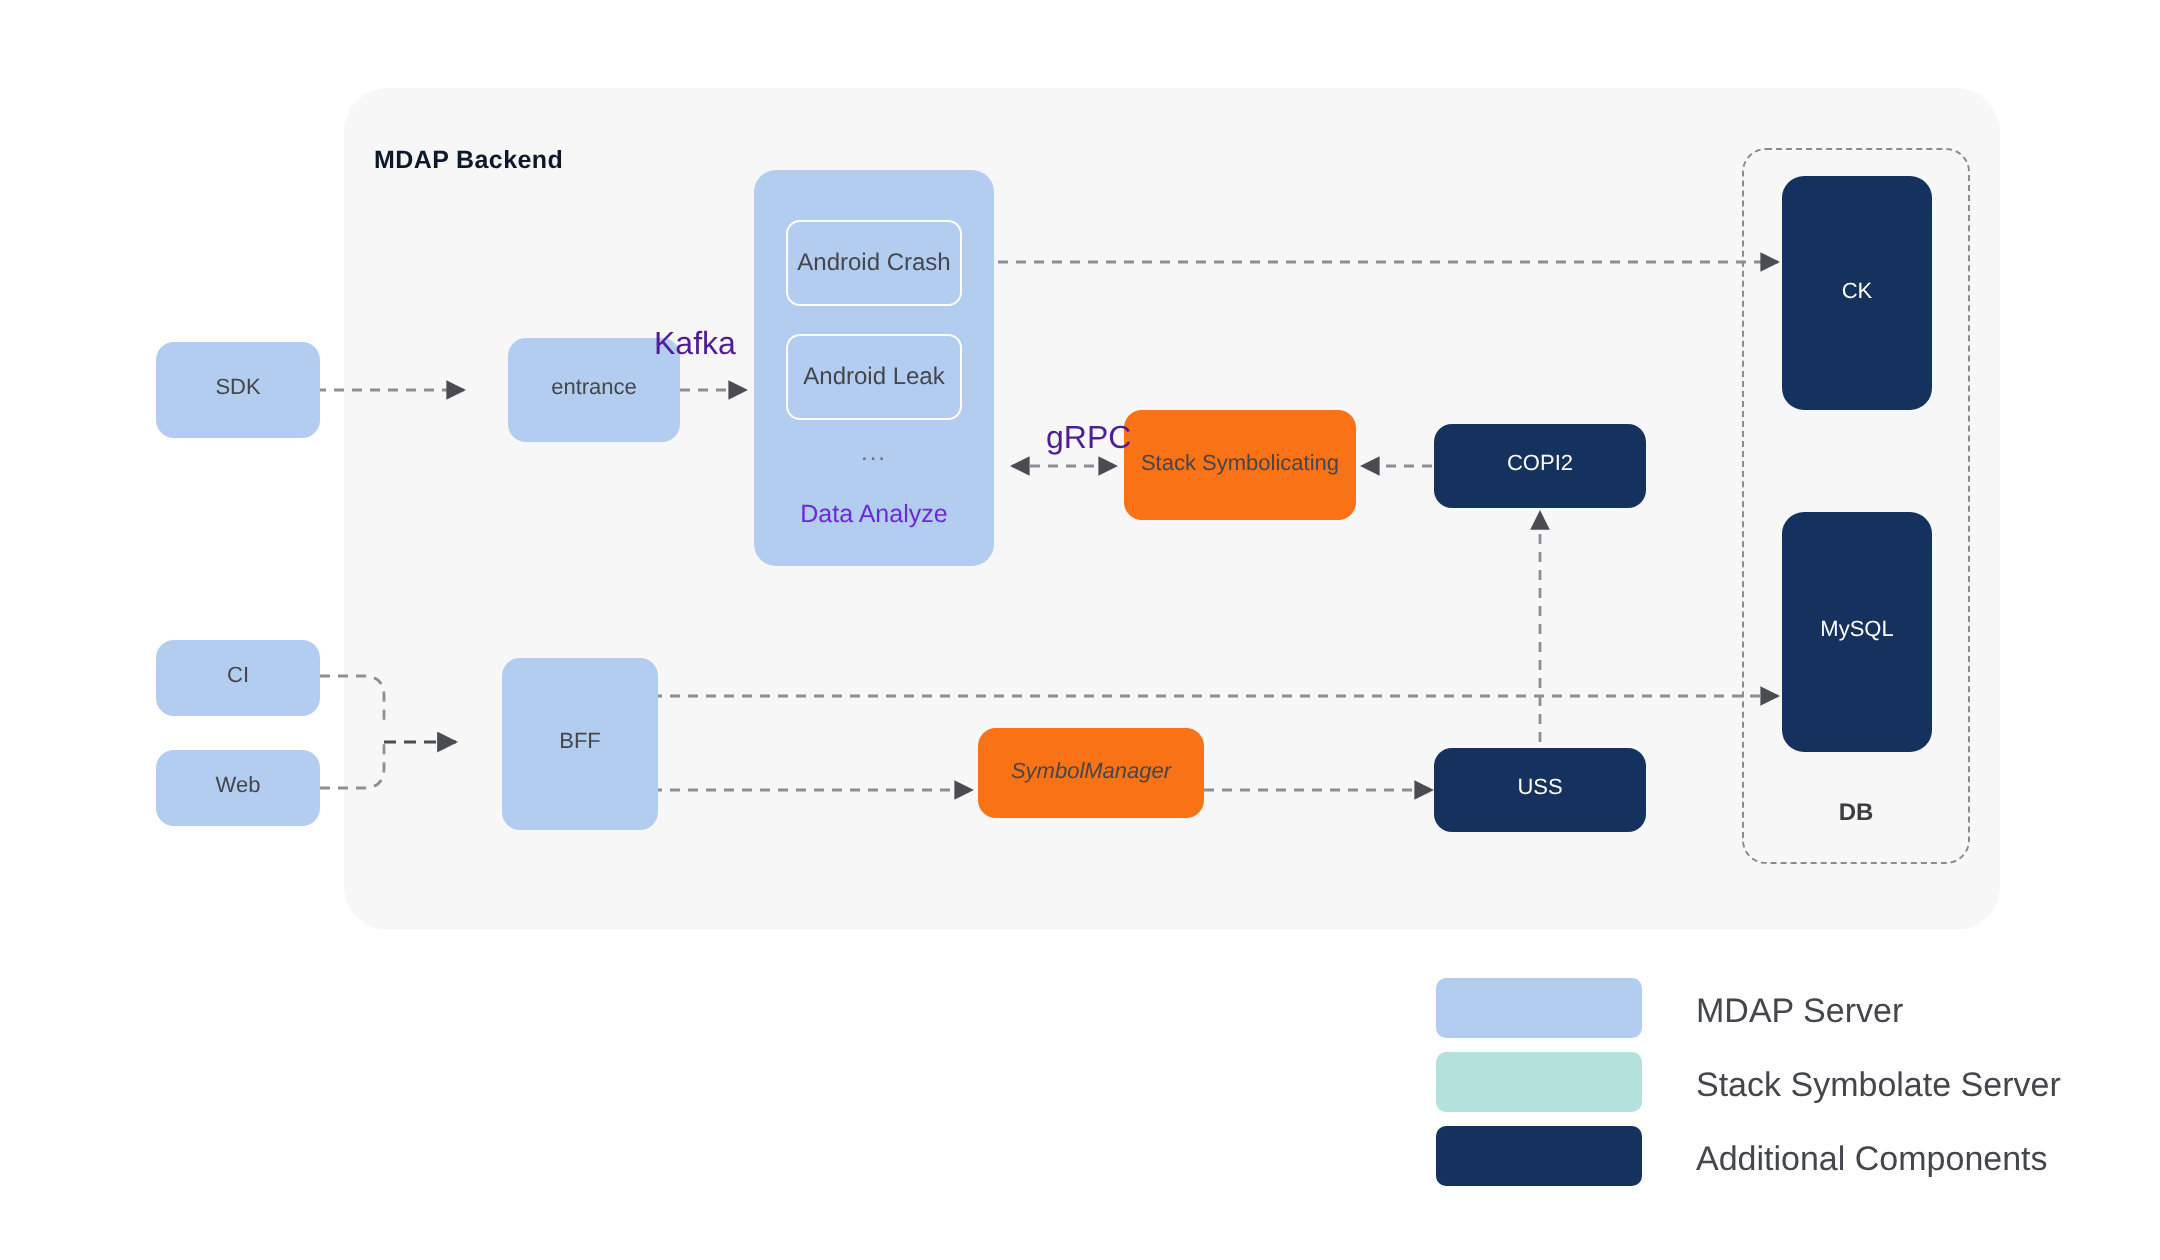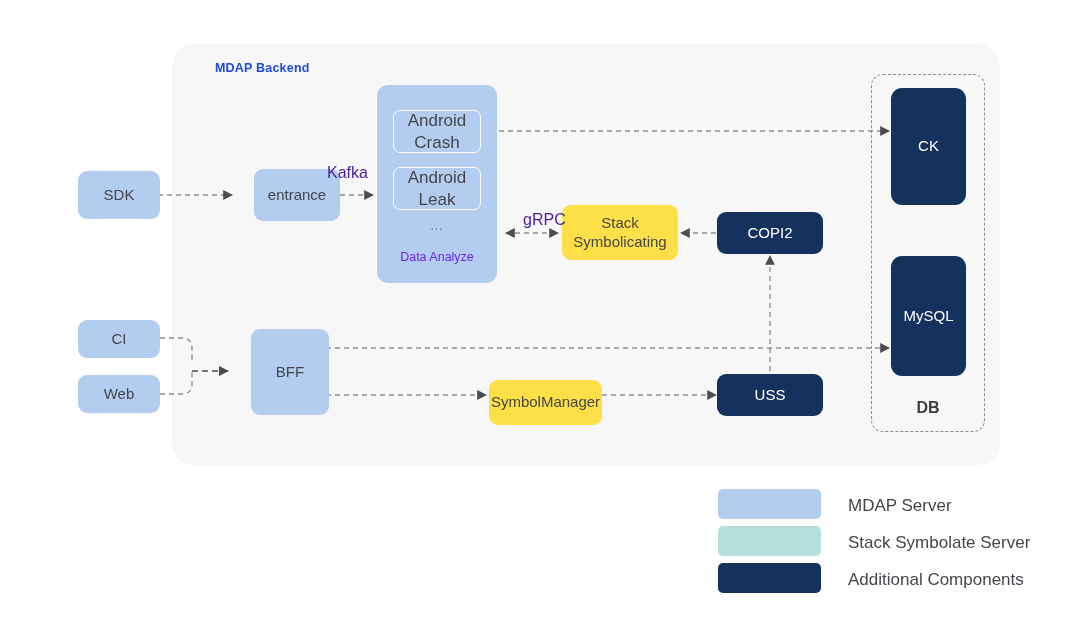--- a/index.html
+++ b/index.html
@@ -26,65 +26,64 @@
     left: 172px;
     top: 44px;
     width: 828px;
     height: 421px;
     background: #f7f7f8;
     border-radius: 22px;
   }
   .panel-title {
     position: absolute;
     left: 187px;
-    top: 61px;
+    top: 73px;
     font-size: 12.5px;
     font-weight: bold;
-    color: #1d4ed8;
+    color: #0f172a;
     letter-spacing: 0.2px;
-    margin-left: 28px;
   }
 
   .db-group {
     position: absolute;
     left: 871px;
     top: 74px;
     width: 114px;
     height: 358px;
     border: 1.4px dashed #8a8a90;
     border-radius: 12px;
     box-sizing: border-box;
     background: transparent;
   }
   .db-label {
     position: absolute;
     left: 871px;
     top: 399px;
     width: 114px;
     text-align: center;
-    font-size: 16px;
+    font-size: 12px;
     font-weight: bold;
     color: #3c3c41;
   }
 
   
   .node {
     position: absolute;
     box-sizing: border-box;
     display: flex;
     align-items: center;
     justify-content: center;
     text-align: center;
     border-radius: 9px;
-    font-size: 15px;
+    font-size: 11px;
     line-height: 1.25;
     color: #44464b;
   }
   .node.blue  { background: #b3cdf0; margin-left: 20px; }
-  .node.mint  { background: #fde047; }
+  .node.mint  { background: #f97316; }
   .node.navy  { background: #15315e; color: #ffffff; }
 
   
   .analyze {
     position: absolute;
     left: 377px;
     top: 85px;
     width: 120px;
     height: 198px;
     background: #b3cdf0;
@@ -95,21 +94,21 @@
     position: absolute;
     left: 16px;
     width: 88px;
     box-sizing: border-box;
     border: 1.3px solid #ffffff;
     border-radius: 7px;
     display: flex;
     align-items: center;
     justify-content: center;
     text-align: center;
-    font-size: 17px;
+    font-size: 12px;
     line-height: 1.25;
     color: #44464b;
   }
   .analyze .sub-1 { top: 25px; height: 43px; }
   .analyze .sub-2 { top: 82px; height: 43px; }
   .analyze .ellipsis {
     position: absolute;
     left: 0; right: 0;
     top: 134px;
     text-align: center;
@@ -217,21 +216,21 @@
 
   <div class="analyze">
     <div class="sub sub-1">Android Crash</div>
     <div class="sub sub-2">Android Leak</div>
     <div class="ellipsis">...</div>
     <div class="caption">Data Analyze</div>
   </div>
 
   <div class="node mint" style="left:562px; top:205px; width:116px; height:55px;">Stack Symbolicating</div>
 
-  <div class="node mint" style="left:489px; top:380px; width:113px; height:45px;">SymbolManager</div>
+  <div class="node mint" style="left:489px; top:364px; width:113px; height:45px;font-style:italic;">SymbolManager</div>
 
   <div class="node navy" style="left:717px; top:212px; width:106px; height:42px;">COPI2</div>
 
   <div class="node navy" style="left:717px; top:374px; width:106px; height:42px;">USS</div>
 
   <div class="node navy" style="left:891px; top:88px; width:75px; height:117px; border-radius:11px;">CK</div>
 
   <div class="node navy" style="left:891px; top:256px; width:75px; height:120px; border-radius:11px;">MySQL</div>
 
   <div class="edge-label" style="left:327px; top:164px;">Kafka</div>

